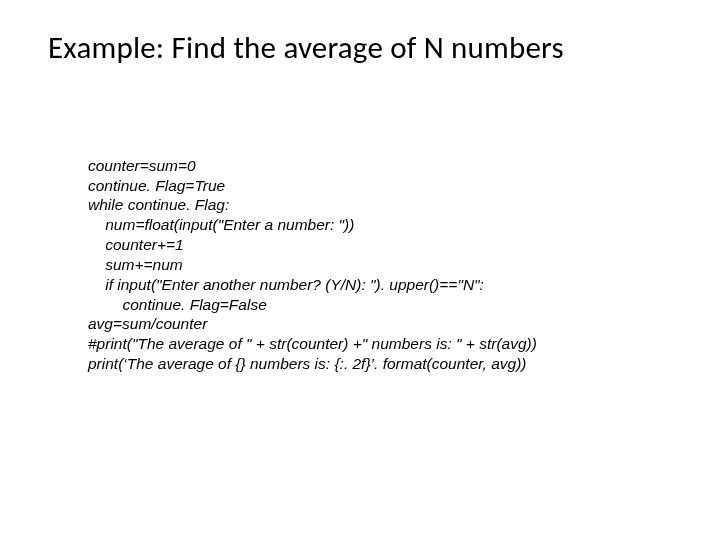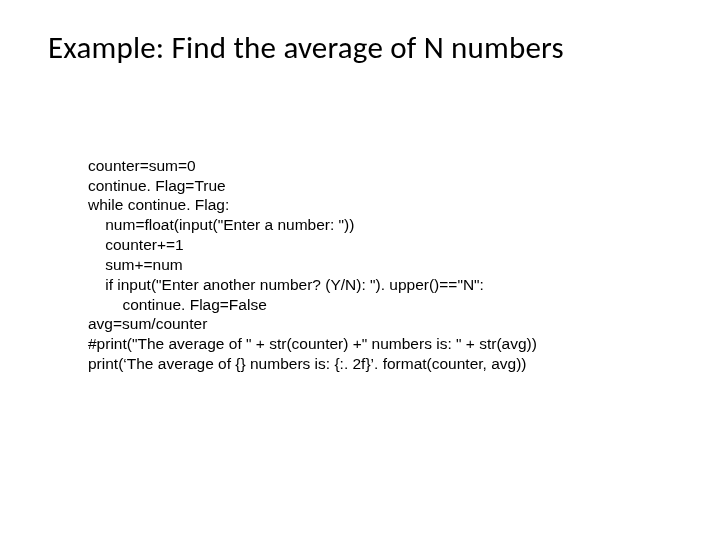--- a/index.html
+++ b/index.html
@@ -1,19 +1,19 @@
 <!DOCTYPE html>
 <html><head>
 <meta charset="utf-8">
 <style>
   * { margin: 0; padding: 0; box-sizing: border-box; }
   html, body { width: 720px; height: 540px; background: #fff; font-family: Calibri, Arial, sans-serif; color: #000; }
   .slide { width: 720px; height: 540px; position: relative; }
   .title { font-size: 31px; font-weight: 400; position: absolute; top: 28px; left: 48px; right: 40px; letter-spacing: 0.2px; }
-  .code { position: absolute; top: 136px; left: 88px; font-family: Arial, Helvetica, sans-serif; font-size: 15.5px; line-height: 1.28; white-space: pre; }
+  .code { position: absolute; top: 136px; left: 88px; font-family: Arial, Helvetica, sans-serif; font-size: 15.5px; line-height: 1.28; white-space: pre; font-style: italic; }
 </style>
 </head>
 <body>
 
 <div class="slide">
   <h1 class="title">Example: Find the average of N numbers</h1>
   <div class="code">
 <span>counter=sum=0</span>
 <span>continue. Flag=True</span>
 <span>while continue. Flag:</span>

